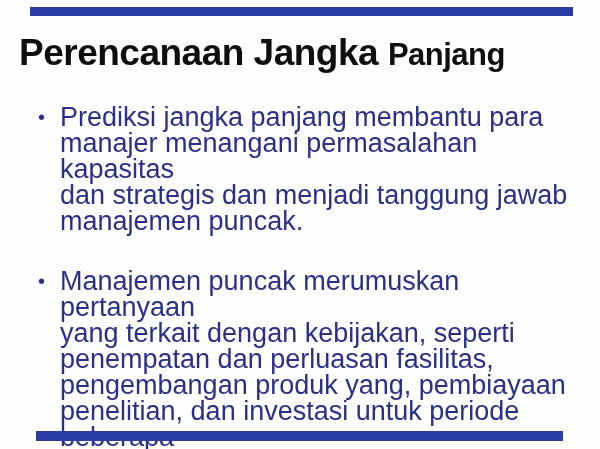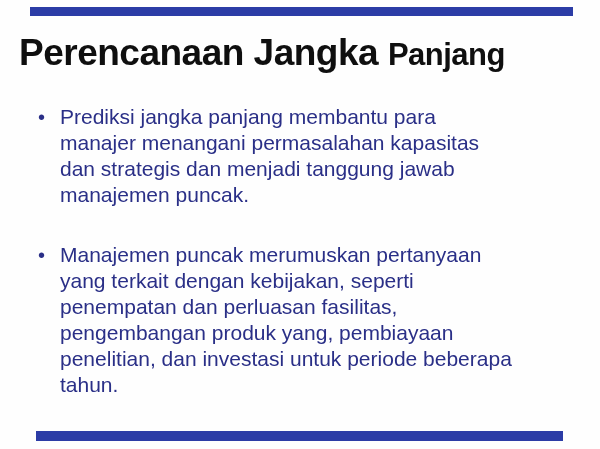--- a/index.html
+++ b/index.html
@@ -61,21 +61,21 @@
   }
   .bullet-dot {
     flex: 0 0 22px;
     color: #2a2f87;
     font-size: 20px;
     line-height: 26px;
   }
   .bullet-text {
     flex: 1 1 auto;
     color: #2a2f87;
-    font-size: 21px;
+    font-size: 27px;
     line-height: 26px;
     white-space: pre-line;
   }
 </style>
 </head>
 <body>
 
 <div class="slide">
 
   <div class="accent-bar top"></div>

